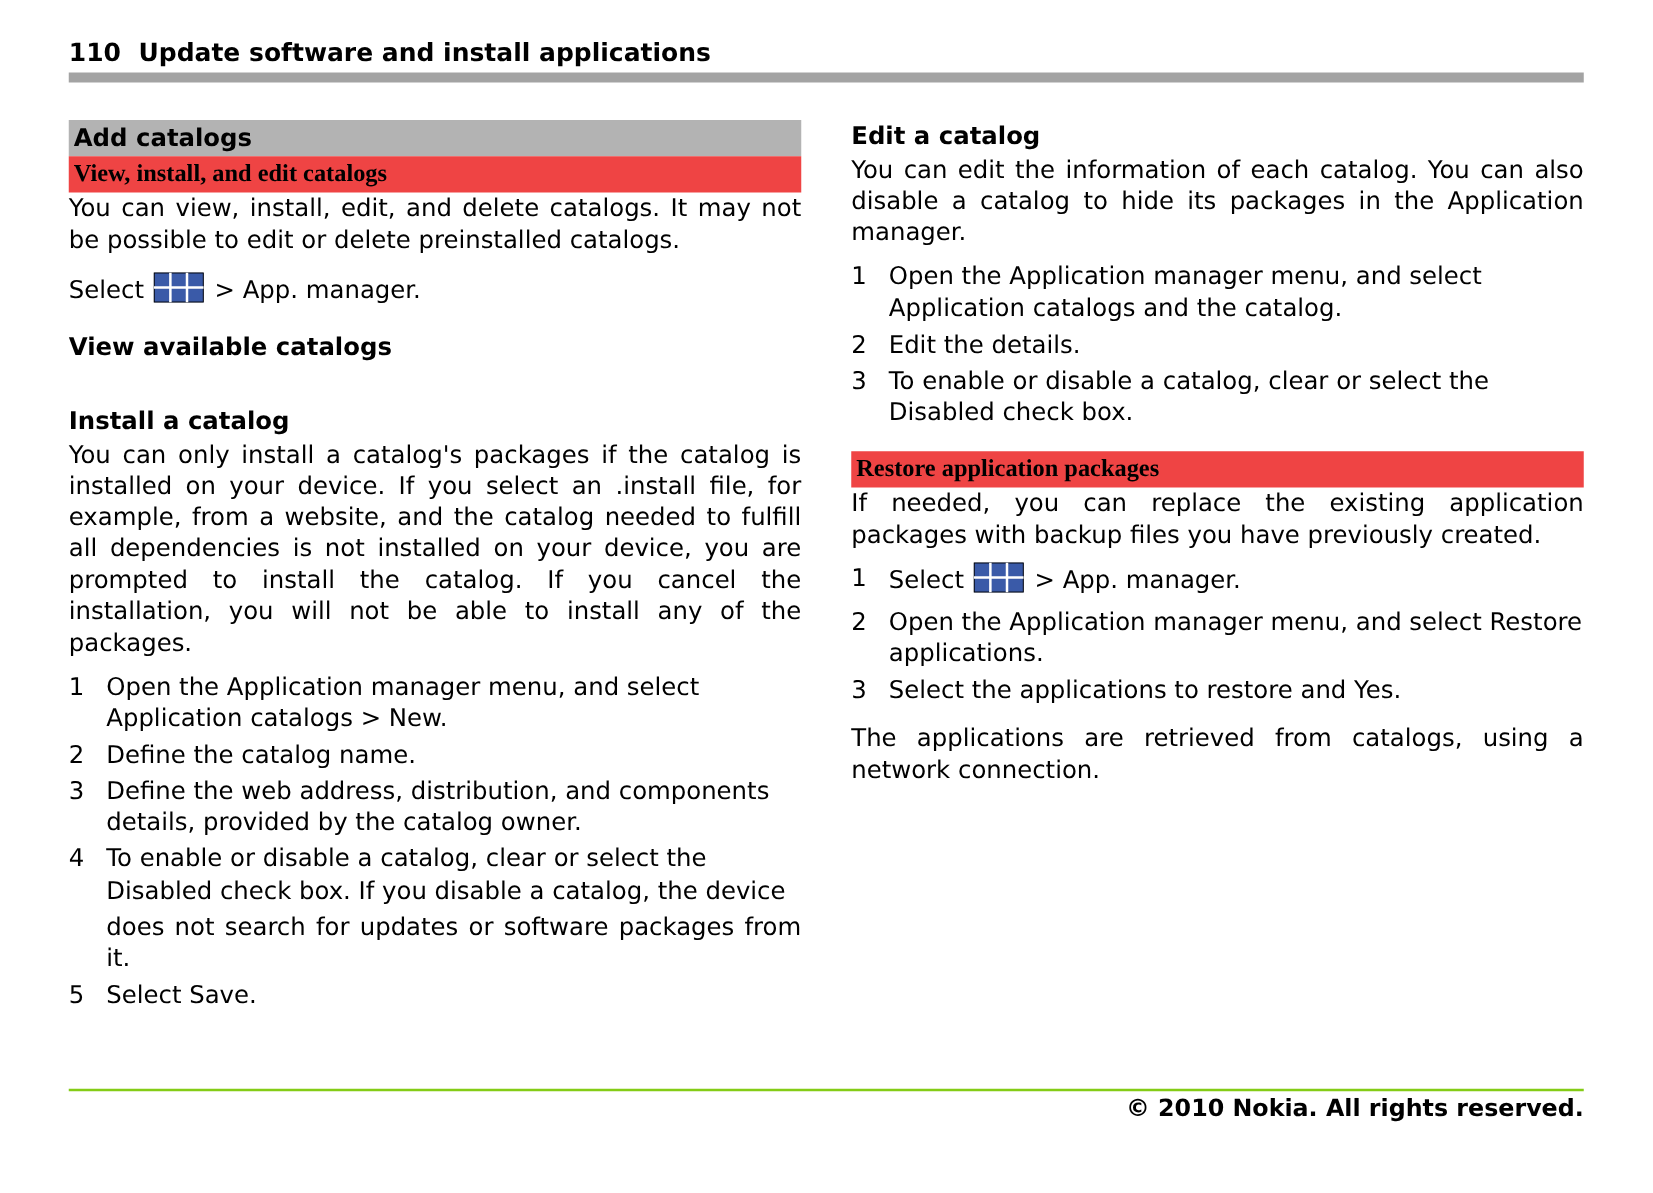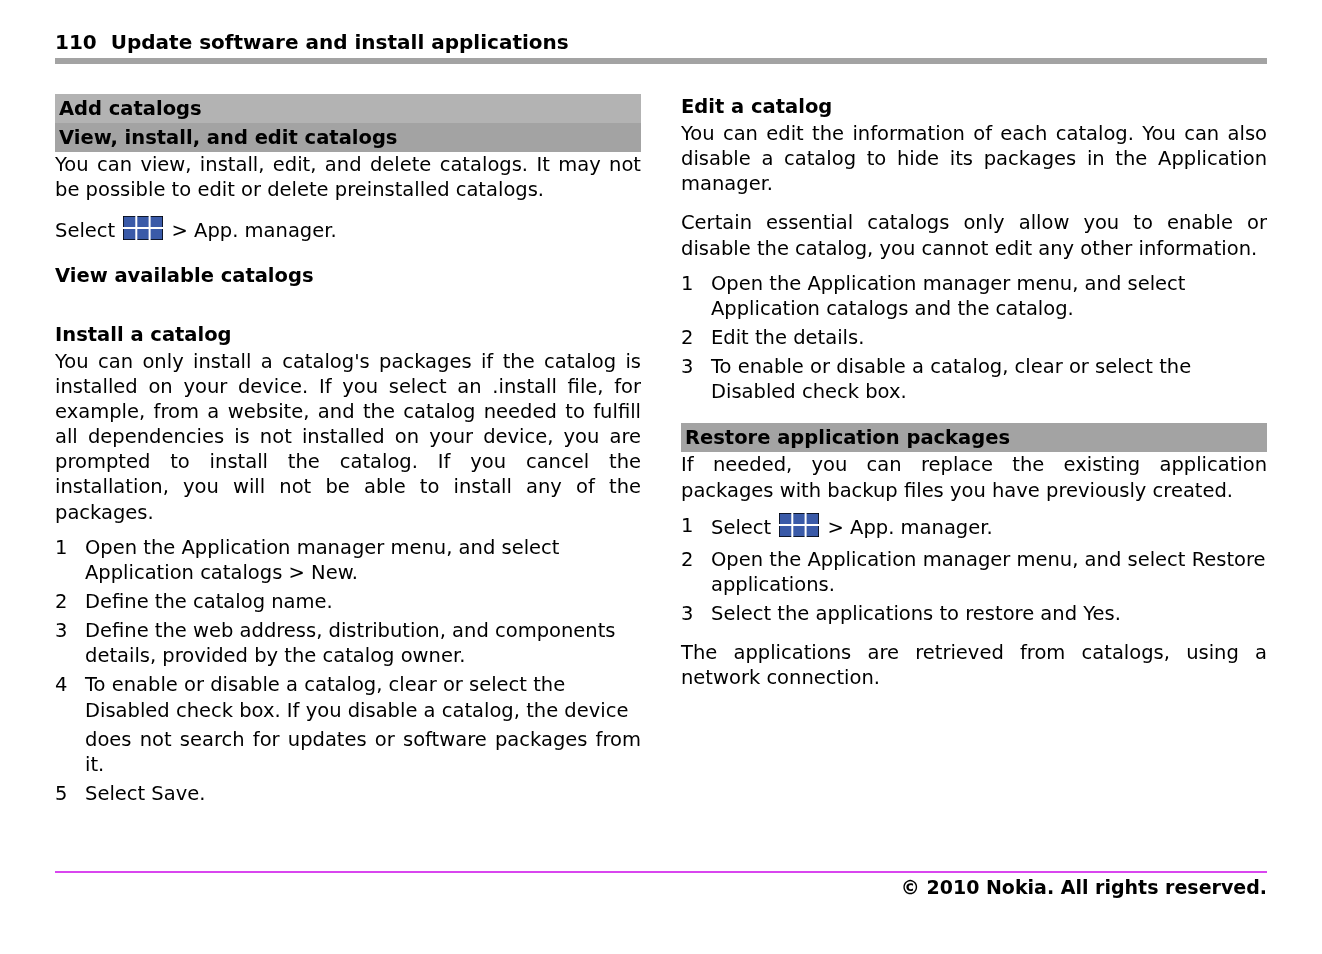--- a/index.html
+++ b/index.html
@@ -13,38 +13,38 @@
     width: 1322px;
     height: 954px;
     position: relative;
   }
   .page {
     padding: 30px 55px 20px 55px;
   }
   .running-head {
     font-weight: 700;
     font-size: 20px;
-    border-bottom: 6px solid #a3a3a3;
+    border-bottom: 8px solid #a3a3a3;
     padding-bottom: 2px;
     margin-bottom: 30px;
   }
   .running-head .pn { margin-right: 14px; }
   .columns {
     column-count: 2;
     column-gap: 40px;
     column-fill: auto;
     height: 720px;
   }
   .sec-head-dark, .sec-head-light {
     font-weight: 700;
     padding: 2px 20px 2px 4px;
     margin: 0;
   }
   .sec-head-dark { background: #b3b3b3; }
-  .sec-head-light { background: #a3a3a3; }
+  .sec-head-light { background: #ef4444; font-family: Liberation Serif, serif; }
   p { margin: 0 0 4px 0; text-align: justify; }
   .para-gap { margin-top: 14px; }
   .heading { font-weight: 700; margin-top: 16px; margin-bottom: 2px; }
   .bold { font-weight: 400; }
   ol.steps {
     list-style: none;
     padding: 0;
     margin: 10px 0 4px 0;
   }
   ol.steps > li {
@@ -60,21 +60,21 @@
   .grid-icon {
     display: inline-block;
     vertical-align: middle;
     margin: 0 2px;
   }
   .footer {
     position: absolute;
     left: 55px;
     right: 55px;
     bottom: 55px;
-    border-top: 2px solid #d946ef;
+    border-top: 2px solid #84cc16;
     text-align: right;
     font-weight: 700;
     padding-top: 2px;
     font-size: 19px;
   }
 </style>
 </head>
 <body>
 
 <div class="page">
@@ -133,21 +133,20 @@
       <li>
         <span class="num">5</span>
         <span class="body">
           <span>Select </span><span class="bold">Save</span><span>.</span>
         </span>
       </li>
     </ol>
 
     <p class="heading">Edit a catalog</p>
     <p>You can edit the information of each catalog. You can also disable a catalog to hide its packages in the Application manager.</p>
-    <p class="para-gap">Certain essential catalogs only allow you to enable or disable the catalog, you cannot edit any other information.</p>
 
     <ol class="steps">
       <li>
         <span class="num">1</span>
         <span class="body">
           <span>Open the </span><span class="bold">Application manager</span><span> menu, and select </span><span class="bold">Application catalogs</span><span> and the catalog.</span>
         </span>
       </li>
       <li>
         <span class="num">2</span>

